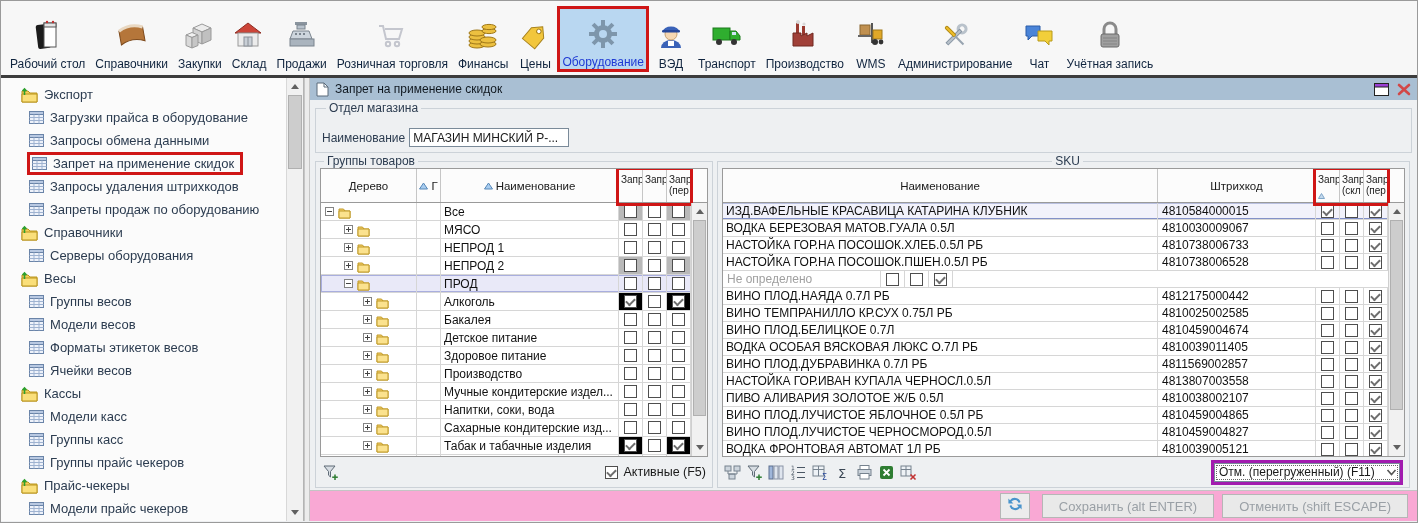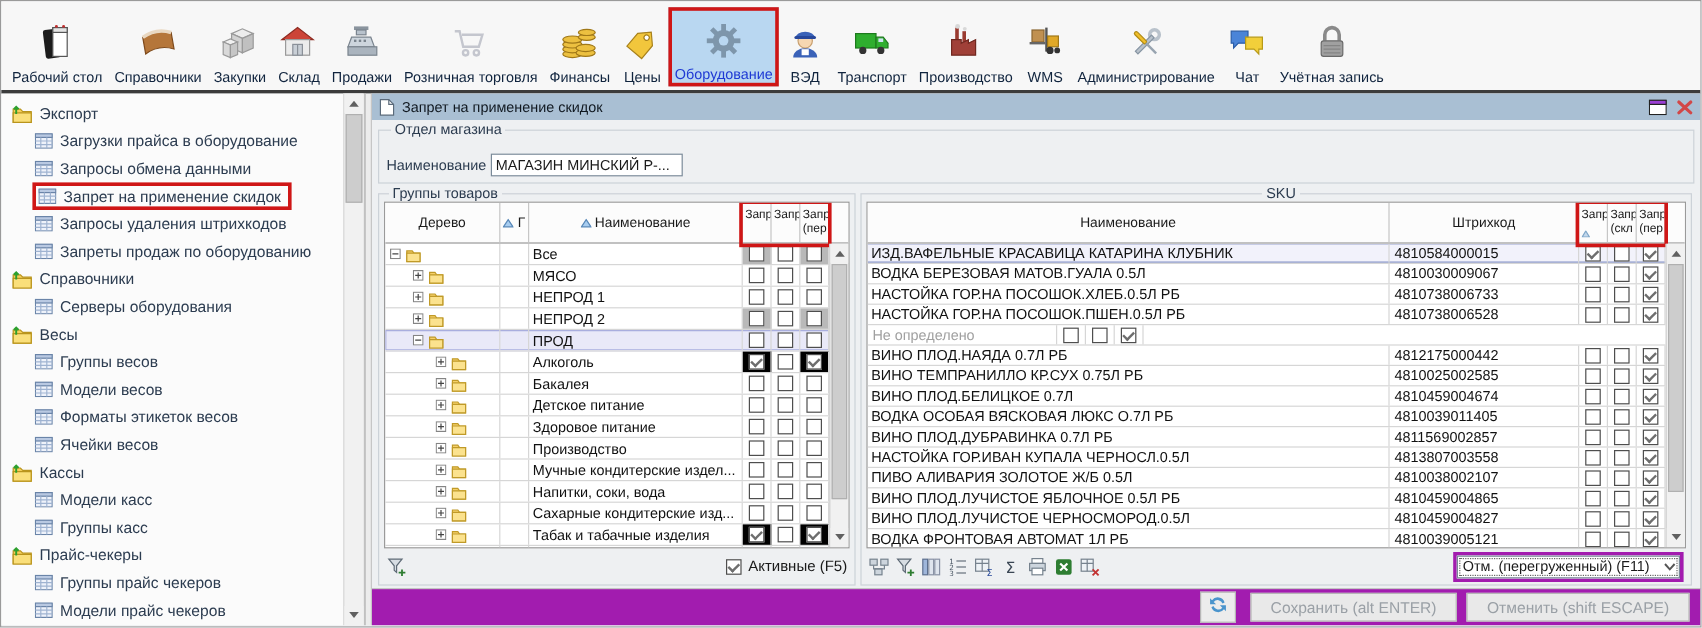--- a/index.html
+++ b/index.html
@@ -12,21 +12,21 @@
            padding:1px 5px;margin:0;cursor:pointer;height:66px;box-sizing:border-box;}
   .tb-ic{height:42px;display:flex;align-items:center;justify-content:center;}
   .tb-lb{font-size:12px;color:#10243e;white-space:nowrap;}
   .tb-item.sel{background:#b9d7f1;border:3px solid #cf1616;padding:0 2px;}
   .tb-item.sel .tb-lb{color:#1f3ad4;}
   
   .content{display:flex;height:443px;}
   
   .sidebar{width:303px;background:#fbfbfb;position:relative;border-right:1px solid #b4b4b4;box-sizing:border-box;flex:none;}
   .sb-tree{padding-top:5px;height:100%;overflow:hidden;box-sizing:border-box;}
-  .sb-row{height:23px;display:flex;align-items:center;padding-left:8px;cursor:pointer;white-space:nowrap;}
+  .sb-row{height:23px;display:flex;align-items:center;padding-left:19px;cursor:pointer;white-space:nowrap;}
   .sb-item{padding-left:28px;}
   .sb-wrap{display:inline-flex;align-items:center;}
   .sb-wrap.annot{border:3px solid #cf1616;padding:1px 6px 1px 2px;margin-left:-2px;}
   .sb-ic{margin-right:6px;display:inline-flex;flex:none;}
   .sb-lb{font-size:13px;color:#2c3c50;}
   .sb-scroll{position:absolute;top:0;right:0;width:17px;height:100%;background:#f1f1f1;border-left:1px solid #d8d8d8;box-sizing:border-box;}
   .sc-btn{height:16px;display:flex;align-items:center;justify-content:center;background:#f1f1f1;}
   .arr-up{width:0;height:0;border:4px solid transparent;border-bottom:5px solid #606060;margin-bottom:3px;}
   .arr-dn{width:0;height:0;border:4px solid transparent;border-top:5px solid #606060;margin-top:3px;}
   .sc-dn{position:absolute;bottom:0;left:0;right:0;}
@@ -87,21 +87,21 @@
   
   .gfoot{height:24px;display:flex;align-items:center;justify-content:space-between;padding:3px 2px 0;flex:none;}
   .active-box{display:flex;align-items:center;gap:5px;font-size:12.5px;color:#1a1a1a;cursor:pointer;}
   .f-icons{display:flex;align-items:center;gap:5px;}
   .f-ic{display:inline-flex;cursor:pointer;}
   .dd-annot{border:3px solid #a21caf;display:inline-flex;}
   .dropdown{display:flex;align-items:center;justify-content:space-between;border:1px solid #7a8a99;background:#fff;
             height:19px;width:186px;font-size:12px;color:#1a1a1a;padding:0 2px 0 4px;box-sizing:border-box;
             outline:1px dotted #666;outline-offset:-3px;cursor:pointer;white-space:nowrap;}
   
-  .actionbar{height:30px;border-top:1px solid #c4c4c4;background:#a21caf;display:flex;align-items:center;
+  .actionbar{height:30px;border-top:1px solid #c4c4c4;background:#f9a8d4;display:flex;align-items:center;
              justify-content:flex-end;padding:0 9px;gap:8px;flex:none;}
   .btn{height:24px;display:flex;align-items:center;justify-content:center;font-size:13px;color:#9aa0a6;
        background:#e9e9e9;border:1px solid #b6b6b6;padding:0 16px;box-sizing:border-box;cursor:default;white-space:nowrap;}
   .refresh-btn{width:30px;height:26px;background:#ececec;border:1px solid #b6b6b6;display:flex;
                align-items:center;justify-content:center;cursor:pointer;box-sizing:border-box;margin-right:4px;}
 </style>
 </head>
 <body>
 
 <div class="screen">
@@ -571,47 +571,47 @@
                     <line x1="5" y1="3.5" x2="5" y2="12.5"></line>
                     <line x1="10" y1="3.5" x2="10" y2="12.5"></line>
                     <line x1="0.5" y1="6.5" x2="14.5" y2="6.5"></line>
                     <line x1="0.5" y1="9.5" x2="14.5" y2="9.5"></line>
                   </g>
                 </svg>
               </span>
       <span class="sb-lb">Группы касс</span>
             </span>
           </div>
-          <div class="sb-row">
-    <span class="sb-wrap">
-              <span class="sb-ic">
-                <svg width="18" height="16">
-                  <path d="M2 4 h6 l2 2 h7 v9 H2 z" fill="#f5cf5a" stroke="#b9941c"></path>
-                  <path d="M2 7 h15 v8 H2 z" fill="#fadf7a" stroke="#b9941c"></path>
-                  <path d="M4.5 8 V2 M2.5 4 L4.5 2 L6.5 4" fill="none" stroke="#2da02d" stroke-width="1.6"></path>
-                </svg>
-              </span>
-    <span class="sb-lb">Прайс-чекеры</span>
-            </span>
-          </div>
           <div class="sb-row sb-item">
       <span class="sb-wrap">
               <span class="sb-ic">
                 <svg width="15" height="13">
                   <rect x="0.5" y="0.5" width="14" height="12" fill="#eef2fa" stroke="#6a84a8"></rect>
                   <rect x="0.5" y="0.5" width="14" height="3" fill="#b9c9e2" stroke="#6a84a8"></rect>
                   <g stroke="#9fb3d1">
                     <line x1="5" y1="3.5" x2="5" y2="12.5"></line>
                     <line x1="10" y1="3.5" x2="10" y2="12.5"></line>
                     <line x1="0.5" y1="6.5" x2="14.5" y2="6.5"></line>
                     <line x1="0.5" y1="9.5" x2="14.5" y2="9.5"></line>
                   </g>
                 </svg>
               </span>
       <span class="sb-lb">Группы прайс чекеров</span>
+            </span>
+          </div>
+          <div class="sb-row">
+    <span class="sb-wrap">
+              <span class="sb-ic">
+                <svg width="18" height="16">
+                  <path d="M2 4 h6 l2 2 h7 v9 H2 z" fill="#f5cf5a" stroke="#b9941c"></path>
+                  <path d="M2 7 h15 v8 H2 z" fill="#fadf7a" stroke="#b9941c"></path>
+                  <path d="M4.5 8 V2 M2.5 4 L4.5 2 L6.5 4" fill="none" stroke="#2da02d" stroke-width="1.6"></path>
+                </svg>
+              </span>
+    <span class="sb-lb">Прайс-чекеры</span>
             </span>
           </div>
           <div class="sb-row sb-item">
       <span class="sb-wrap">
               <span class="sb-ic">
                 <svg width="15" height="13">
                   <rect x="0.5" y="0.5" width="14" height="12" fill="#eef2fa" stroke="#6a84a8"></rect>
                   <rect x="0.5" y="0.5" width="14" height="3" fill="#b9c9e2" stroke="#6a84a8"></rect>
                   <g stroke="#9fb3d1">
                     <line x1="5" y1="3.5" x2="5" y2="12.5"></line>

